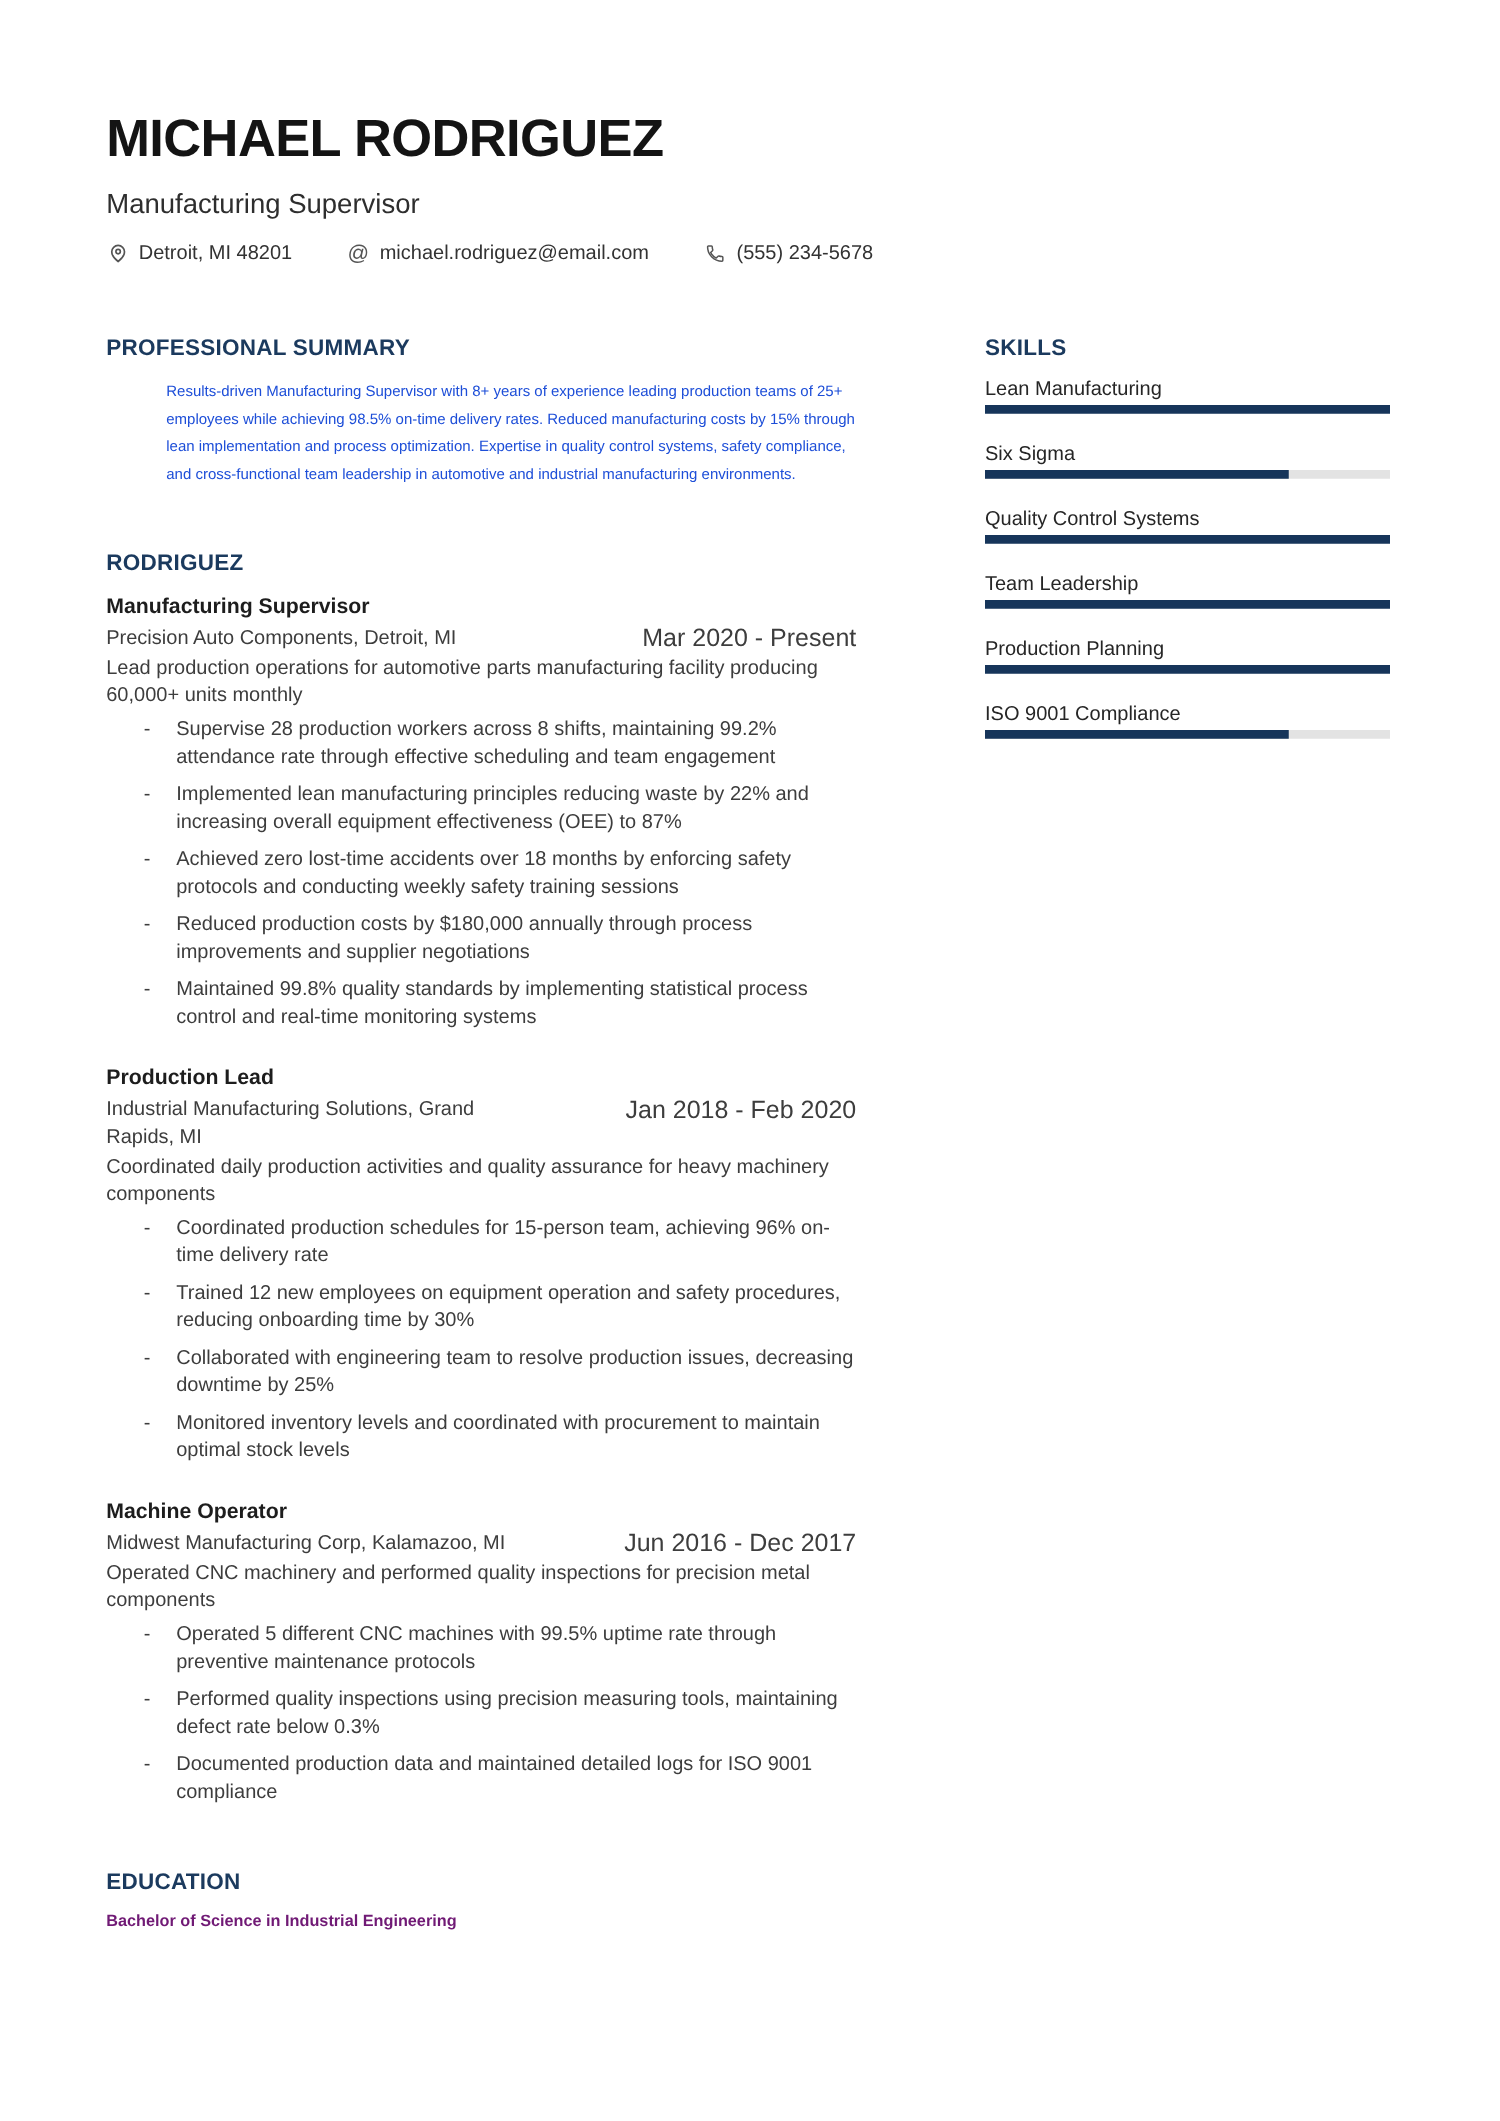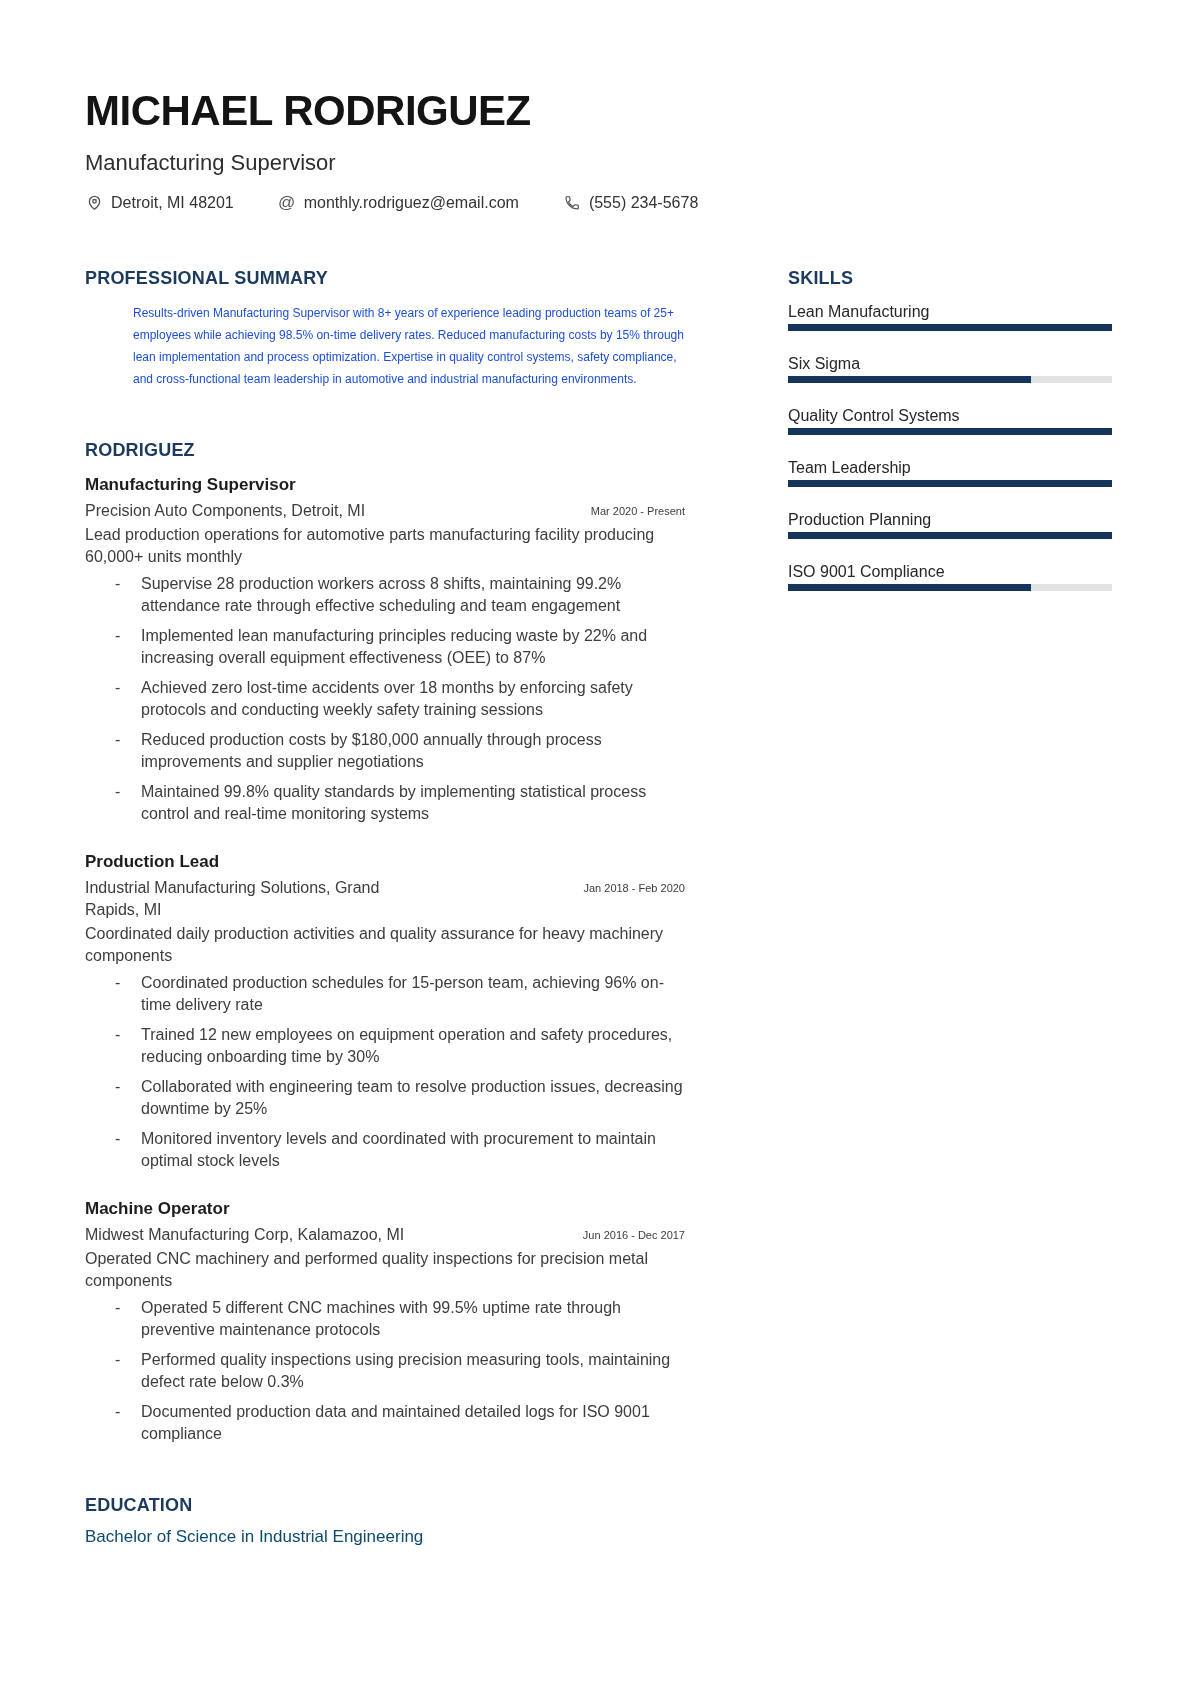--- a/index.html
+++ b/index.html
@@ -48,41 +48,41 @@
   .job { margin-top:14px; }
   .job + .job { margin-top:26px; }
   .job-title {
     font-size:17px; font-weight:700; color:#1d1d1d; line-height:22px;
   }
   .job-meta { display:flex; align-items:flex-start; margin-top:4px; }
   .job-company {
     font-size:16px; line-height:22px; color:#3d3d3d; max-width:350px; flex:1;
   }
   .job-dates {
-    font-size:11px; line-height:22px; color:#3d3d3d;
+    font-size:20px; line-height:22px; color:#3d3d3d;
     margin-left:auto; white-space:nowrap; text-align:right;
   }
   .job-description { font-size:16px; line-height:22px; color:#3d3d3d; margin-top:2px; }
   .job-bullets { margin-top:5px; }
   .bullet { display:flex; padding-left:30px; }
   .bullet + .bullet { margin-top:8px; }
   .bullet-marker { width:26px; flex:0 0 26px; font-size:16px; line-height:22px; color:#3d3d3d; }
   .bullet-text { flex:1; font-size:16px; line-height:22px; color:#3d3d3d; }
   
   .skill-list { margin-top:14px; }
   .skill-item { margin-bottom:23px; }
   .skill-name { font-size:16px; line-height:20px; color:#262626; }
   .skill-bar-track {
     margin-top:2px; height:7px; width:100%;
     background:#e3e3e3; position:relative;
   }
   .skill-bar-fill { height:7px; background:#16355a; }
   
   .education-section { margin-top:50px; }
-  .degree { font-size:17px; font-weight:400; color:#0c4a6e; line-height:22px; margin-top:11px; }
+  .degree { font-size:13px; font-weight:700; color:#701a75; line-height:22px; margin-top:11px; }
 </style>
 </head>
 <body>
 
 <div class="page">
 
   <div>
     <h1 class="name">MICHAEL RODRIGUEZ</h1>
     <div class="job-headline">Manufacturing Supervisor</div>
     <div class="contact-row">
@@ -92,21 +92,21 @@
               <path d="M12 21.5s-7.2-5.6-7.2-11A7.2 7.2 0 1 1 19.2 10.5c0 5.4-7.2 11-7.2 11z" fill="none" stroke="#555" stroke-width="1.9"></path>
               <circle cx="12" cy="10.3" r="2.5" fill="none" stroke="#555" stroke-width="1.9"></circle>
             </svg>
           </span>
           <span>Detroit, MI 48201</span>
         </div>
         <div class="contact-item">
           <span class="icon">
             <span class="at-glyph">@</span>
           </span>
-          <span>monthly.rodriguez@email.com</span>
+          <span>michael.rodriguez@email.com</span>
         </div>
         <div class="contact-item">
           <span class="icon">
             <svg width="16" height="16" viewBox="0 0 24 24">
               <path d="M6.8 10.5c1.5 2.9 3.8 5.2 6.7 6.7l2.2-2.2c.3-.3.7-.4 1-.3 1.2.4 2.4.6 3.7.6.6 0 1 .4 1 1v3.6c0 .6-.4 1-1 1C10.9 20.9 3.1 13.1 3.1 3.6c0-.6.4-1 1-1h3.6c.6 0 1 .4 1 1 0 1.3.2 2.5.6 3.7.1.3 0 .7-.3 1l-2.2 2.2z" fill="none" stroke="#555" stroke-width="1.8" stroke-linejoin="round"></path>
             </svg>
           </span>
           <span>(555) 234-5678</span>
         </div>
       </div>

